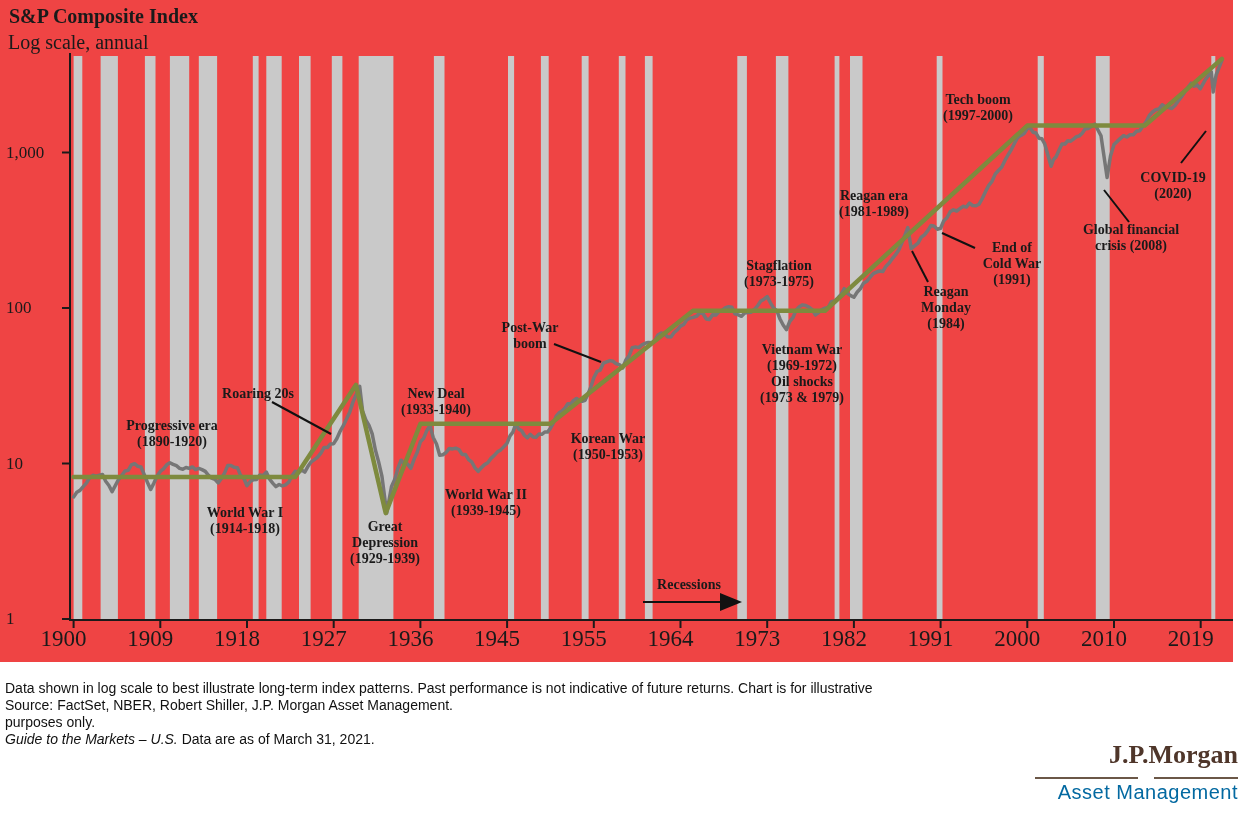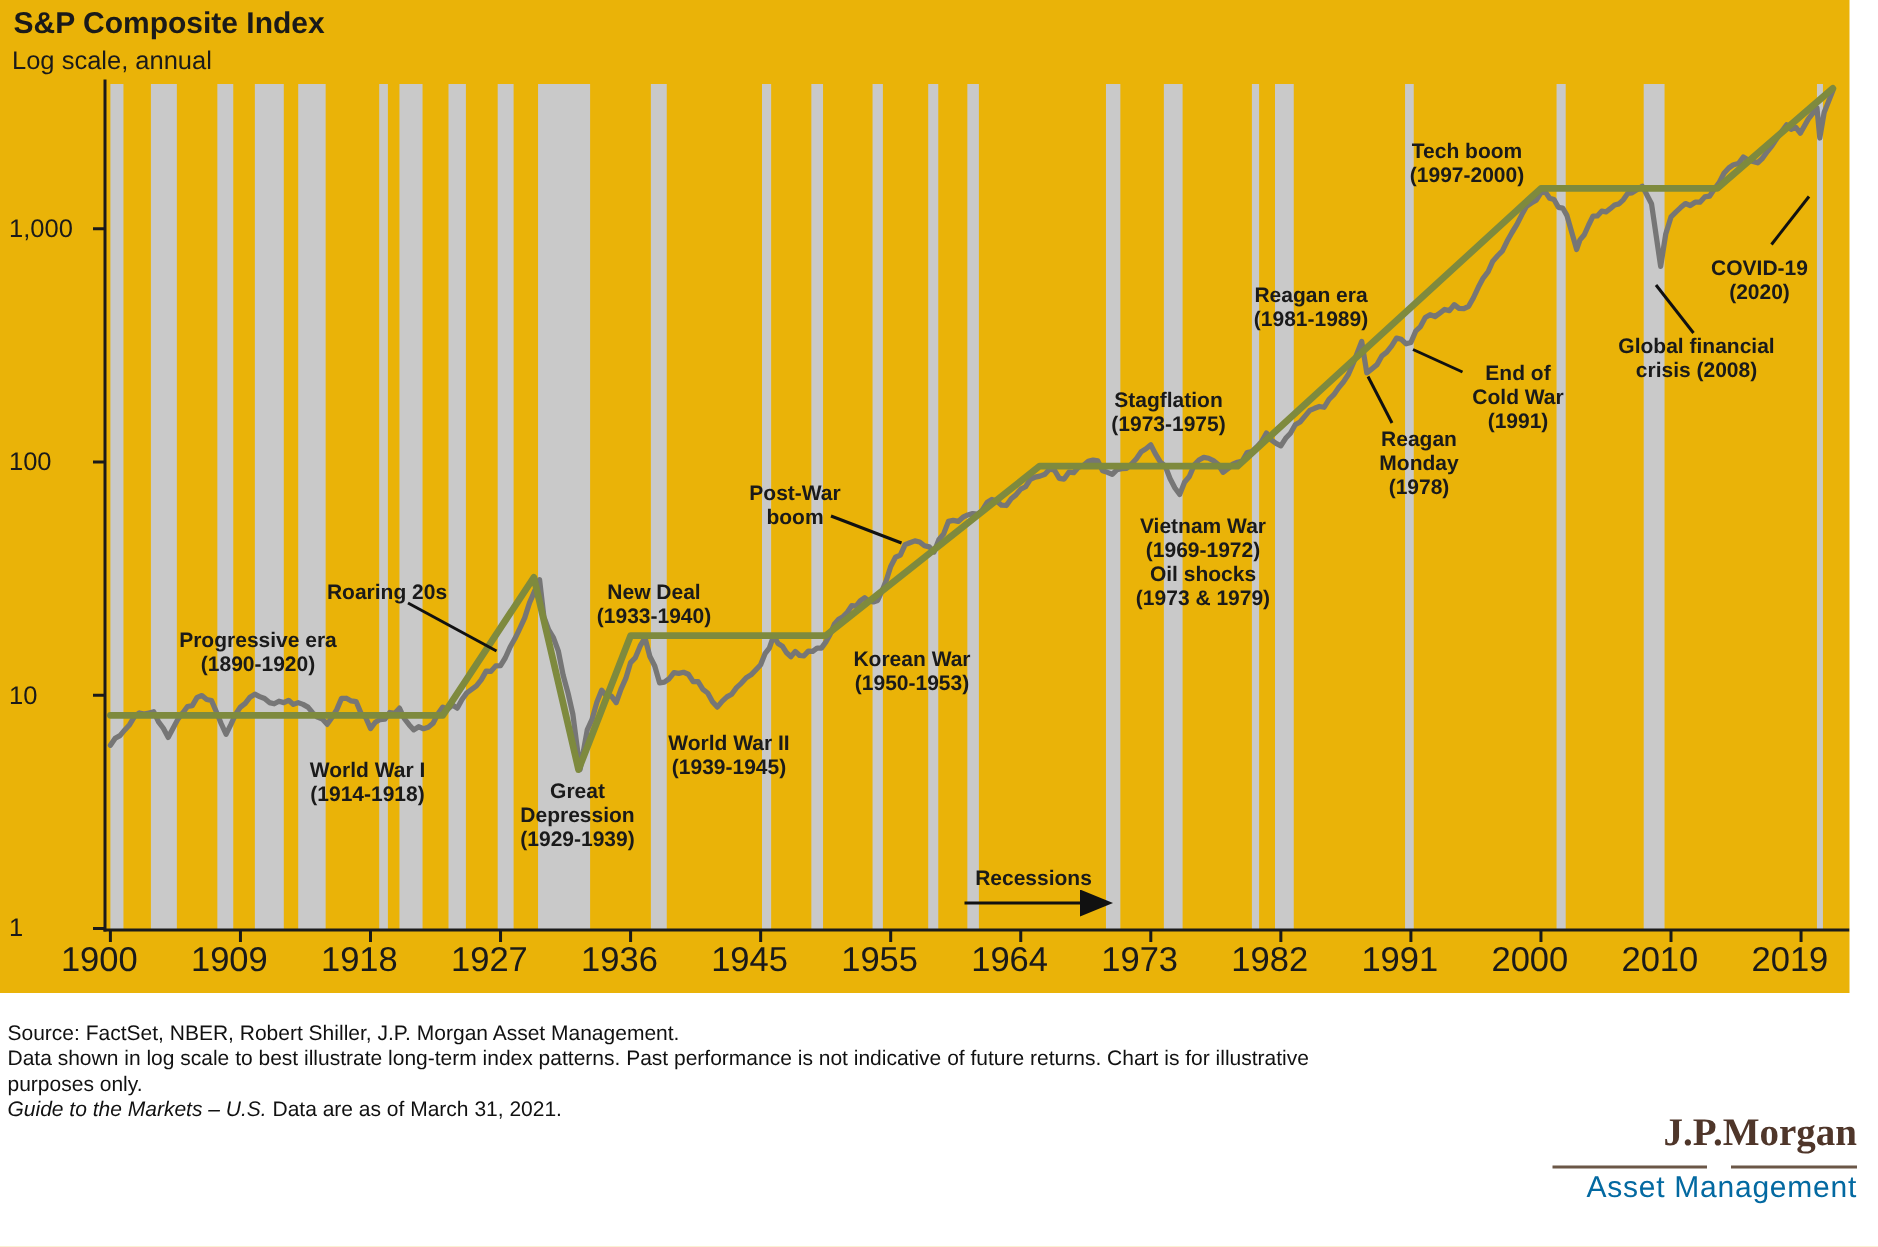--- a/index.html
+++ b/index.html
@@ -3,21 +3,21 @@
 <meta charset="utf-8">
 <style>
   * { margin:0; padding:0; box-sizing:border-box; }
   html,body { width:1252px; height:831px; background:#ffffff; font-family:"Liberation Sans", sans-serif; color:#1a1a1a; }
   #stage { position:relative; width:1252px; height:831px; background:#ffffff; overflow:hidden; }
 
   #panel { position:absolute; left:0; top:0; width:1233px; height:662px; background:#e9e9e9; }
   #chart-svg { position:absolute; left:0; top:0; }
 
   .hdr-title { position:absolute; left:9px; top:5px; font-size:20px; font-weight:bold; letter-spacing:0px; }
-  .hdr-sub   { position:absolute; left:8px; top:31px; font-size:17px; }
+  .hdr-sub   { position:absolute; left:8px; top:31px; font-size:20px; }
 
   .ylab { position:absolute; width:52px; text-align:left; font-size:17px; line-height:20px; }
   .xlab { position:absolute; width:66px; text-align:left; font-size:23px; line-height:20px; }
 
   .annotation { position:absolute; transform:translateX(-50%); text-align:center;
                 font-size:14px; font-weight:bold; line-height:16px; white-space:nowrap; }
   .annotation div { white-space:nowrap; }
 
   #source-block { position:absolute; left:5px; top:680px; font-size:14px; line-height:17px; color:#111; }
   #source-block .ital { font-style:italic; }
@@ -25,21 +25,21 @@
   #logo { position:absolute; right:14px; top:737px; width:206px; text-align:right; }
   #logo-wordmark { font-family:"Liberation Serif", serif; font-weight:bold; font-size:26px; line-height:36px; letter-spacing:0px; }
   .logo-rule { position:absolute; top:40px; height:2px; }
   #logo-division { margin-top:8px; font-size:20px; letter-spacing:0.5px; }
 </style>
 </head>
 <body>
 
 <div id="stage">
 
-  <div id="panel" style="background: #eab308;">
+  <div id="panel" style="background: #ef4444; font-family: Liberation Serif, serif;">
     <div class="hdr-title">S&amp;P Composite Index</div>
     <div class="hdr-sub">Log scale, annual</div>
 
   <svg id="chart-svg" width="1233" height="662">
         <defs>
           <marker id="arr" markerWidth="11" markerHeight="9" refX="9" refY="4.5" orient="auto">
             <path d="M0,0 L11,4.5 L0,9 Z" fill="#111111"></path>
           </marker>
         </defs>
         <g>
@@ -162,21 +162,21 @@
         <div>Oil shocks</div>
         <div>(1973 &amp; 1979)</div>
       </div>
       <div class="annotation" style="left: 874px; top: 188px;">
         <div>Reagan era</div>
         <div>(1981-1989)</div>
       </div>
       <div class="annotation" style="left: 946px; top: 284px;">
         <div>Reagan</div>
         <div>Monday</div>
-        <div>(1978)</div>
+        <div>(1984)</div>
       </div>
       <div class="annotation" style="left: 1012px; top: 240px;">
         <div>End of</div>
         <div>Cold War</div>
         <div>(1991)</div>
       </div>
       <div class="annotation" style="left: 978px; top: 92px;">
         <div>Tech boom</div>
         <div>(1997-2000)</div>
       </div>
@@ -187,22 +187,22 @@
       <div class="annotation" style="left: 1173px; top: 170px;">
         <div>COVID-19</div>
         <div>(2020)</div>
       </div>
       <div class="annotation" style="left: 689px; top: 577px;">
         <div>Recessions</div>
       </div>
     </div>
 
   <div id="source-block">
+    <div>Data shown in log scale to best illustrate long-term index patterns. Past performance is not indicative of future returns. Chart is for illustrative</div>
     <div>Source: FactSet, NBER, Robert Shiller, J.P. Morgan Asset Management.</div>
-    <div>Data shown in log scale to best illustrate long-term index patterns. Past performance is not indicative of future returns. Chart is for illustrative</div>
     <div>purposes only.</div>
     <div><span class="ital">Guide to the Markets – U.S.</span><span> Data are as of March 31, 2021.</span></div>
   </div>
 
   <div id="logo">
     <div id="logo-wordmark" style="color: rgb(79, 54, 42);">J.P.Morgan</div>
     <div class="logo-rule" id="rule-left" style="background: rgb(107, 87, 71); left: 3px; width: 103px;"></div>
     <div class="logo-rule" id="rule-right" style="background: rgb(107, 87, 71); left: 122px; width: 84px;"></div>
     <div id="logo-division" style="color: #0369a1;">Asset Management</div>
   </div>

